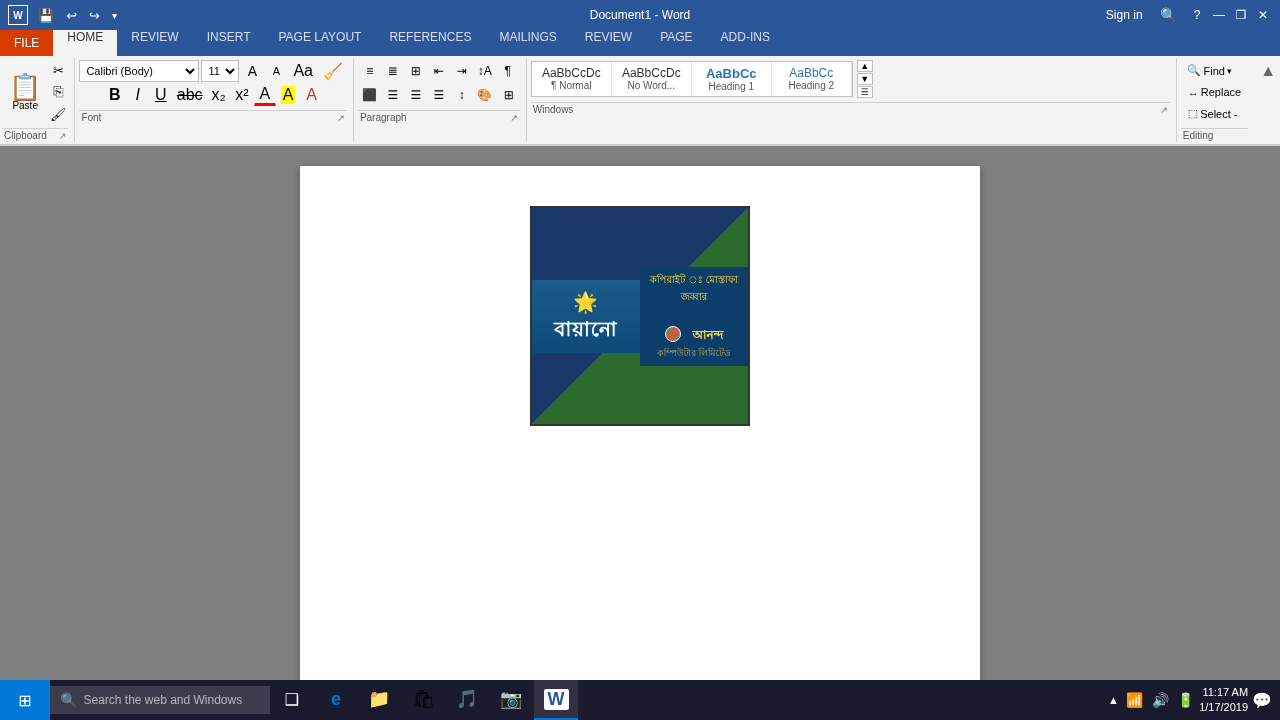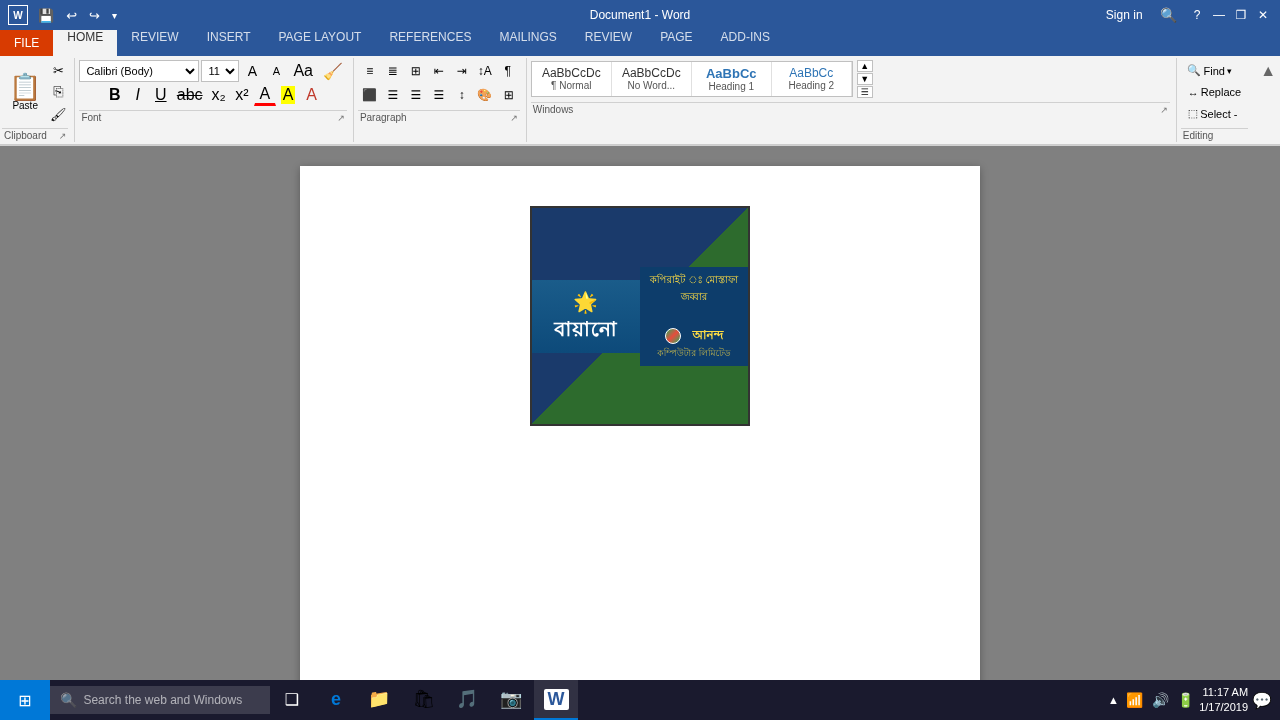--- a/index.html
+++ b/index.html
@@ -292,21 +292,21 @@
           <div style="width:22px; height:70px; background:linear-gradient(135deg, #c0392b 0%, #e74c3c 50%, #c0392b 100%); border-top:4px solid #922b21;"></div>
           <div style="width:14px; height:40px; background:linear-gradient(180deg, #999 0%, #bbb 100%); border-top:2px solid #777;"></div>
           <div style="width:18px; height:50px; background:linear-gradient(180deg, #aaa 0%, #ccc 100%); border-top:3px solid #888;"></div>
         </div>
 
         <div style="position:absolute; top:15px; right:12px; width:55px; height:55px; background:radial-gradient(circle, #e74c3c 0%, #c0392b 70%); border-radius:50%; opacity:0.9;"></div>
       </div>
 
       <div style="background:#0d3d6b; width:100%; padding:5px 8px; text-align:center;">
         <div style="color:#ffdd44; font-size:10px; font-family:serif;">কপিরাইট ঃ মোস্তাফা জব্বার</div>
-        <div style="display:flex; align-items:center; justify-content:center; gap:12px; margin-top:20px;">
+        <div style="display:flex; align-items:flex-start; justify-content:center; gap:12px; margin-top:20px;">
           <div style="width:16px; height:16px; border-radius:50%; background:linear-gradient(135deg, #27ae60, #e74c3c, #27ae60); border:1px solid white;"></div>
           <div style="color:#ffdd44; font-size:12px; font-family:serif; font-weight:bold;">আনন্দ</div>
         </div>
         <div style="color:rgba(255,221,68,0.7); font-size:9px;">কম্পিউটার লিমিটেড</div>
       </div>
     </div>
   </div>
 </div>
 
 <div id="status-bar">

